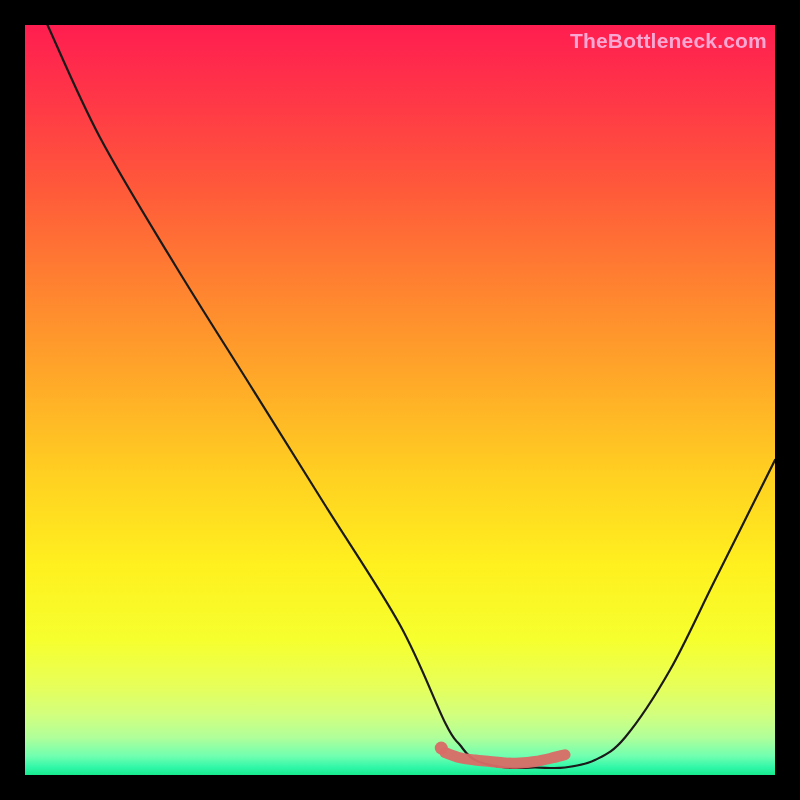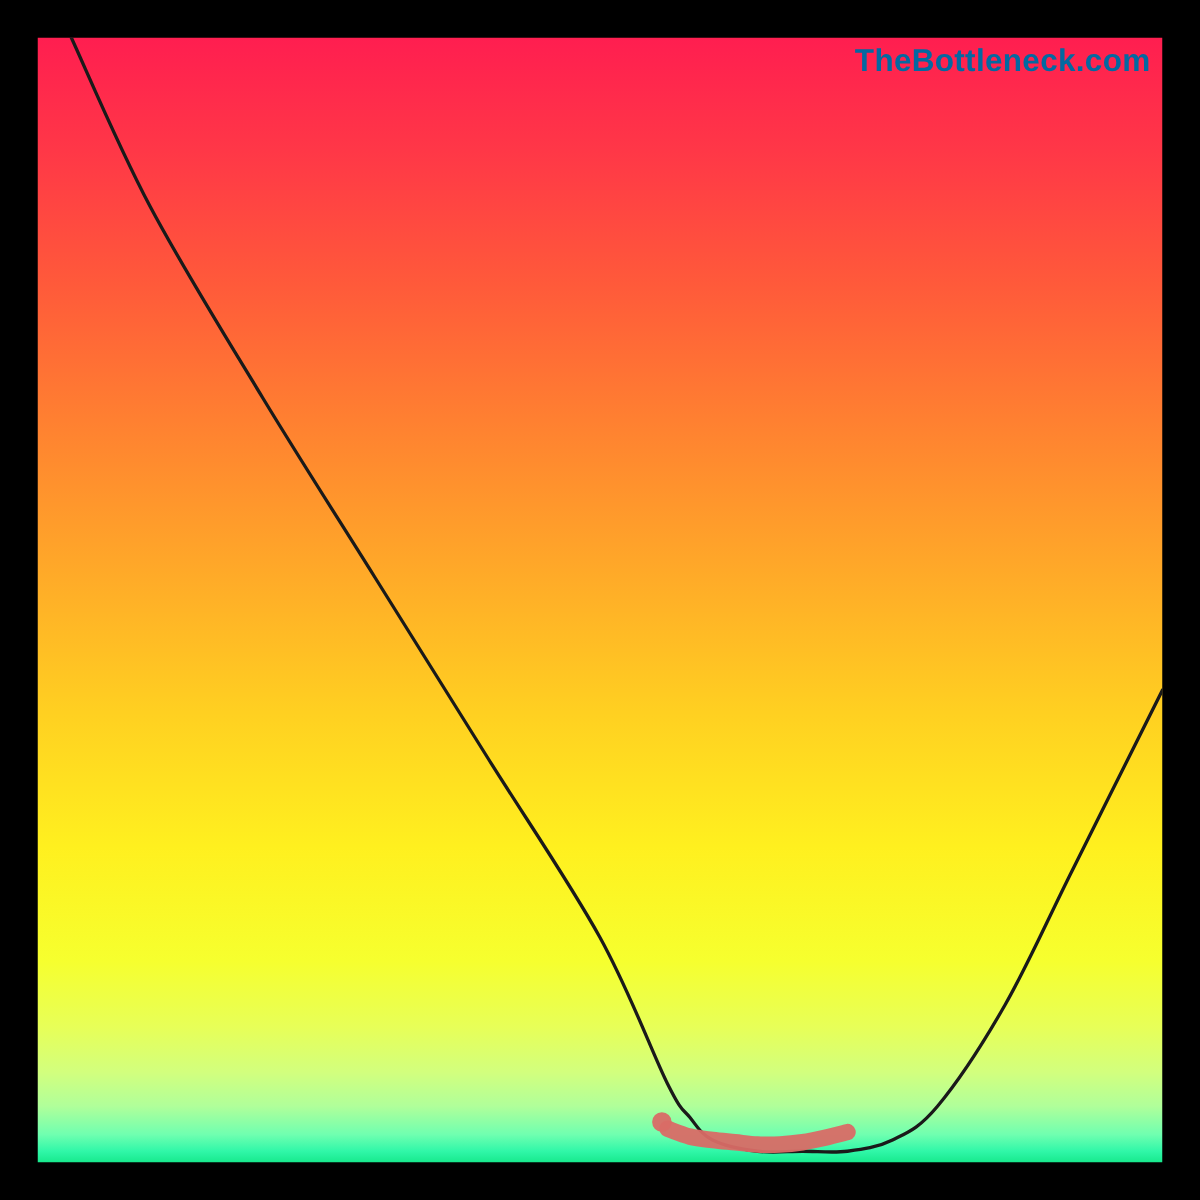--- a/index.html
+++ b/index.html
@@ -30,21 +30,21 @@
     position: absolute;
     left: 0;
     top: 0;
     width: 750px;
     height: 750px;
   }
   .watermark {
     position: absolute;
     top: 4px;
     right: 8px;
-    color: #0369a1;
+    color: #f9a8d4;
     font-size: 21px;
     font-weight: 600;
     letter-spacing: 0.2px;
     user-select: none;
   }
   svg {
     position: absolute;
     left: 0;
     top: 0;
   }

